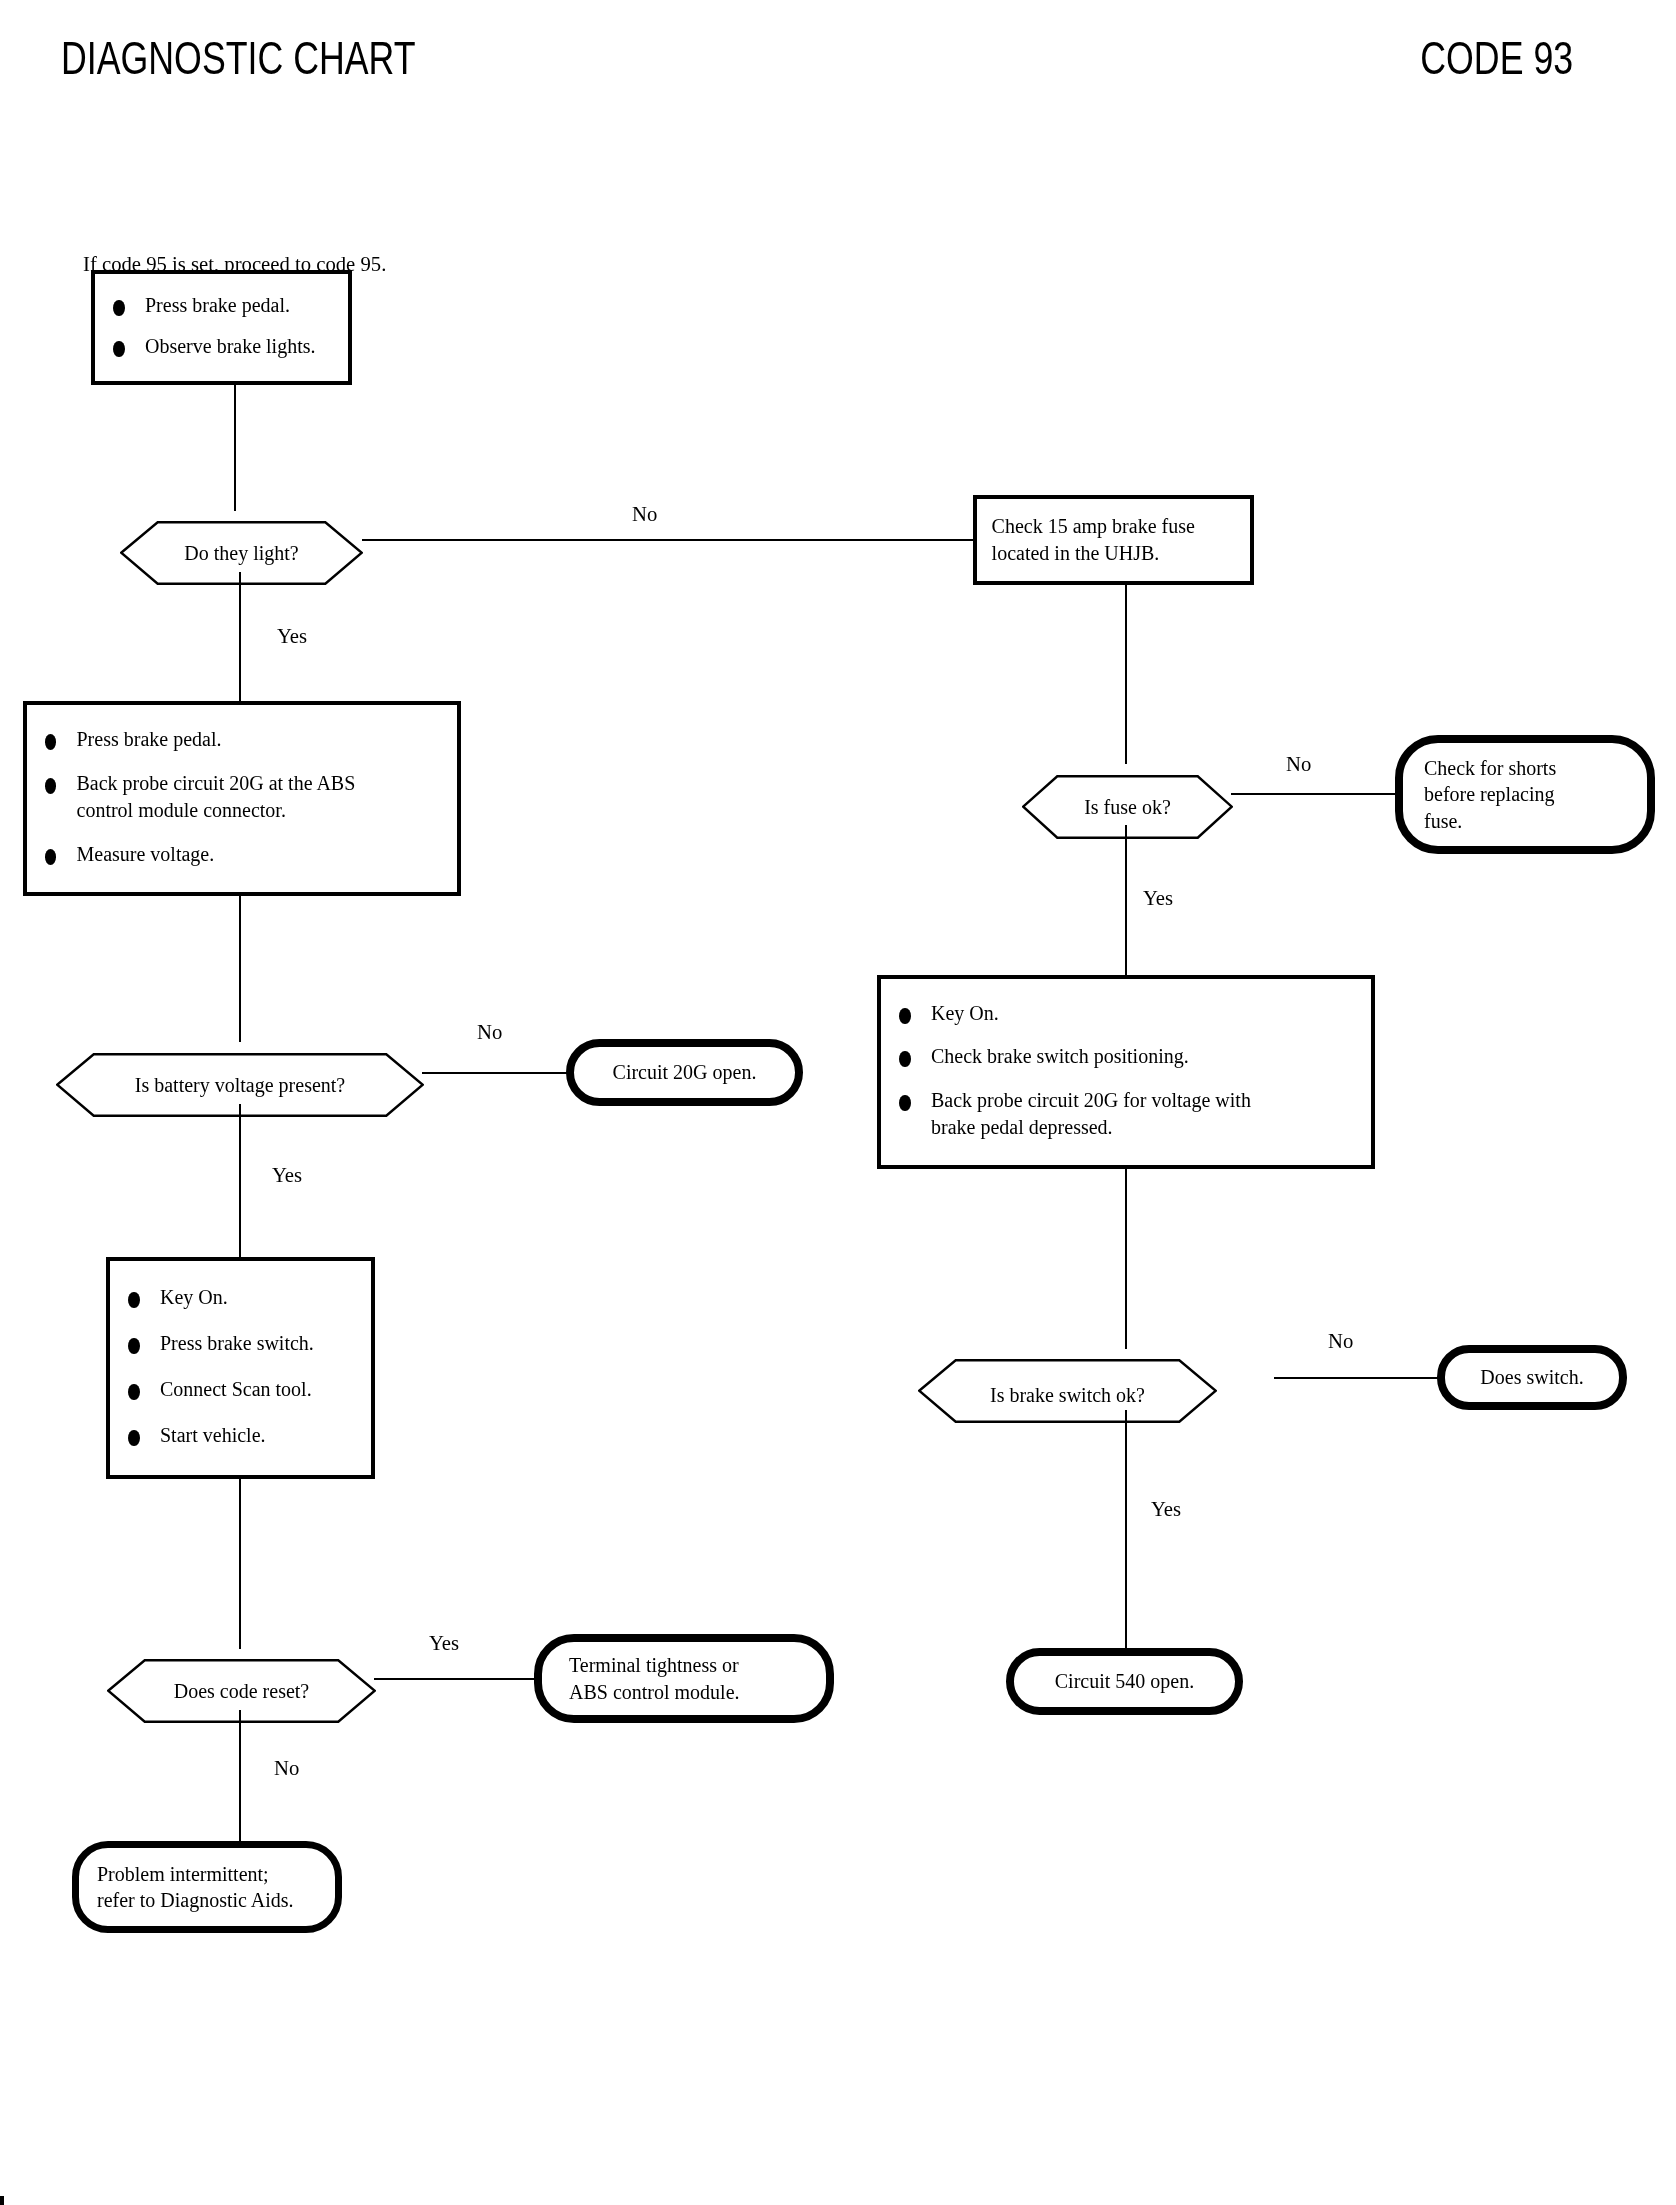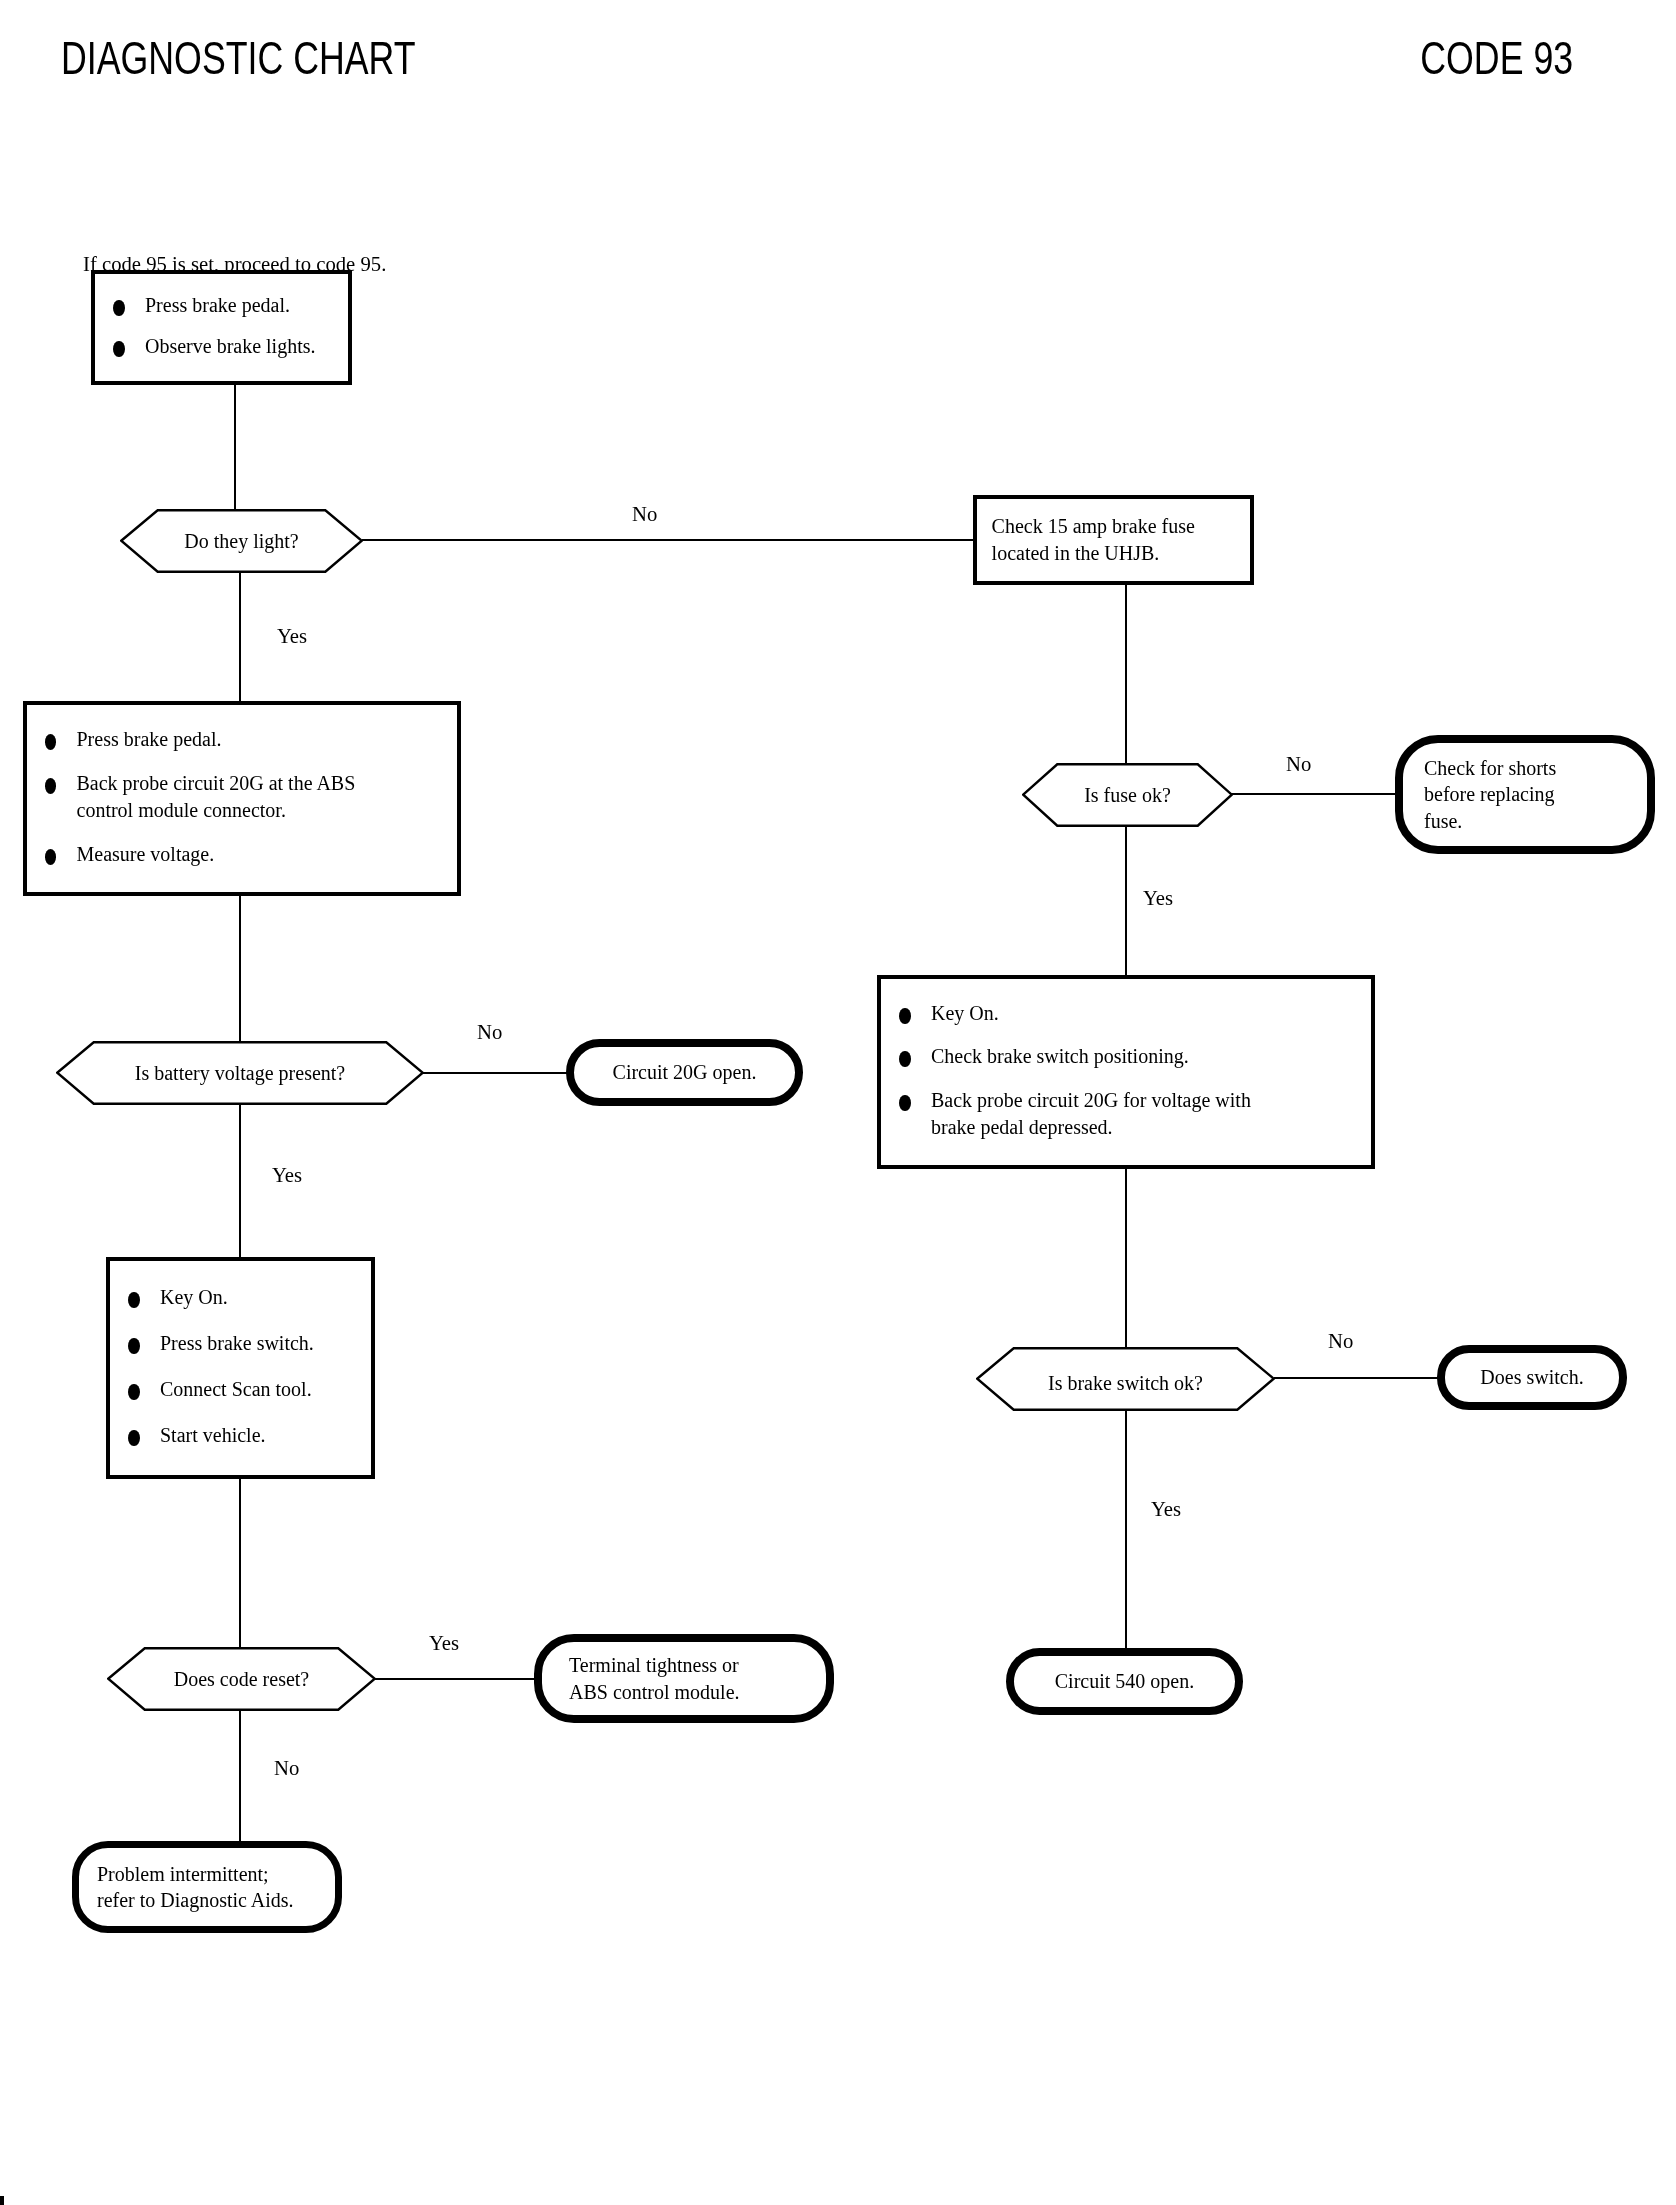--- a/index.html
+++ b/index.html
@@ -24,21 +24,21 @@
           padding-top:3.6px;padding-bottom:7px;padding-left:0;}
   .box li{position:relative;padding-left:50px;font-size:20px;line-height:1.34;}
   .box li::before{content:"";position:absolute;left:18px;top:8px;width:11.5px;height:16px;
                   background:#000;border-radius:50%;}
 
   
   .pbox{position:absolute;border:4.9px solid #000;background:#fff;box-sizing:border-box;
         display:flex;align-items:center;font-size:20px;line-height:1.34;}
 
   
-  .hex{position:absolute;}
+  .hex{position:absolute;margin-top:12px;}
   .hex svg{position:absolute;left:0;top:0;}
   .hex .hexlabel{position:absolute;left:0;top:0;right:0;bottom:0;
                  display:flex;align-items:center;justify-content:center;
                  font-size:20px;text-align:center;}
 
   
   .pill{position:absolute;background:#fff;border:8px solid #000;box-sizing:border-box;
         border-radius:35px;display:flex;align-items:center;font-size:20px;line-height:1.32;}
   .pill.center{justify-content:center;text-align:center;}
 
@@ -151,21 +151,21 @@
   <div class="box" style="left:877px;top:975px;width:498px;height:194px;">
     <ul style="padding-right:100px;">
         <li>Key On.</li>
         <li>Check brake switch positioning.</li>
         <li>Back probe circuit 20G for voltage with brake pedal depressed.</li>
       </ul>
   </div>
 
   <div class="line" style="left:1125px;top:1168px;width:2.4px;height:181px;"></div>
 
-  <div class="hex" style="left:976px;top:1347px;width:299px;height:73px;">
+  <div class="hex" style="left:918px;top:1347px;width:299px;height:73px;">
     <svg width="299" height="64" viewBox="0 0 492 105">
       <polygon points="2,52 62,2 430,2 490,52 430,103 62,103" fill="#fff" stroke="#000" stroke-width="4"></polygon>
     </svg>
     <div class="hexlabel">Is brake switch ok?</div>
   </div>
 
   <div class="line" style="left:1274px;top:1377px;width:164px;height:2.4px;"></div>
   <div class="lbl" style="left:1328px;top:1330px;">No</div>
   <div class="pill center" style="left:1437px;top:1345px;width:190px;height:65px;border-radius:32px;">Does switch.</div>
   <div class="lbl" style="left:1151px;top:1498px;">Yes</div>

